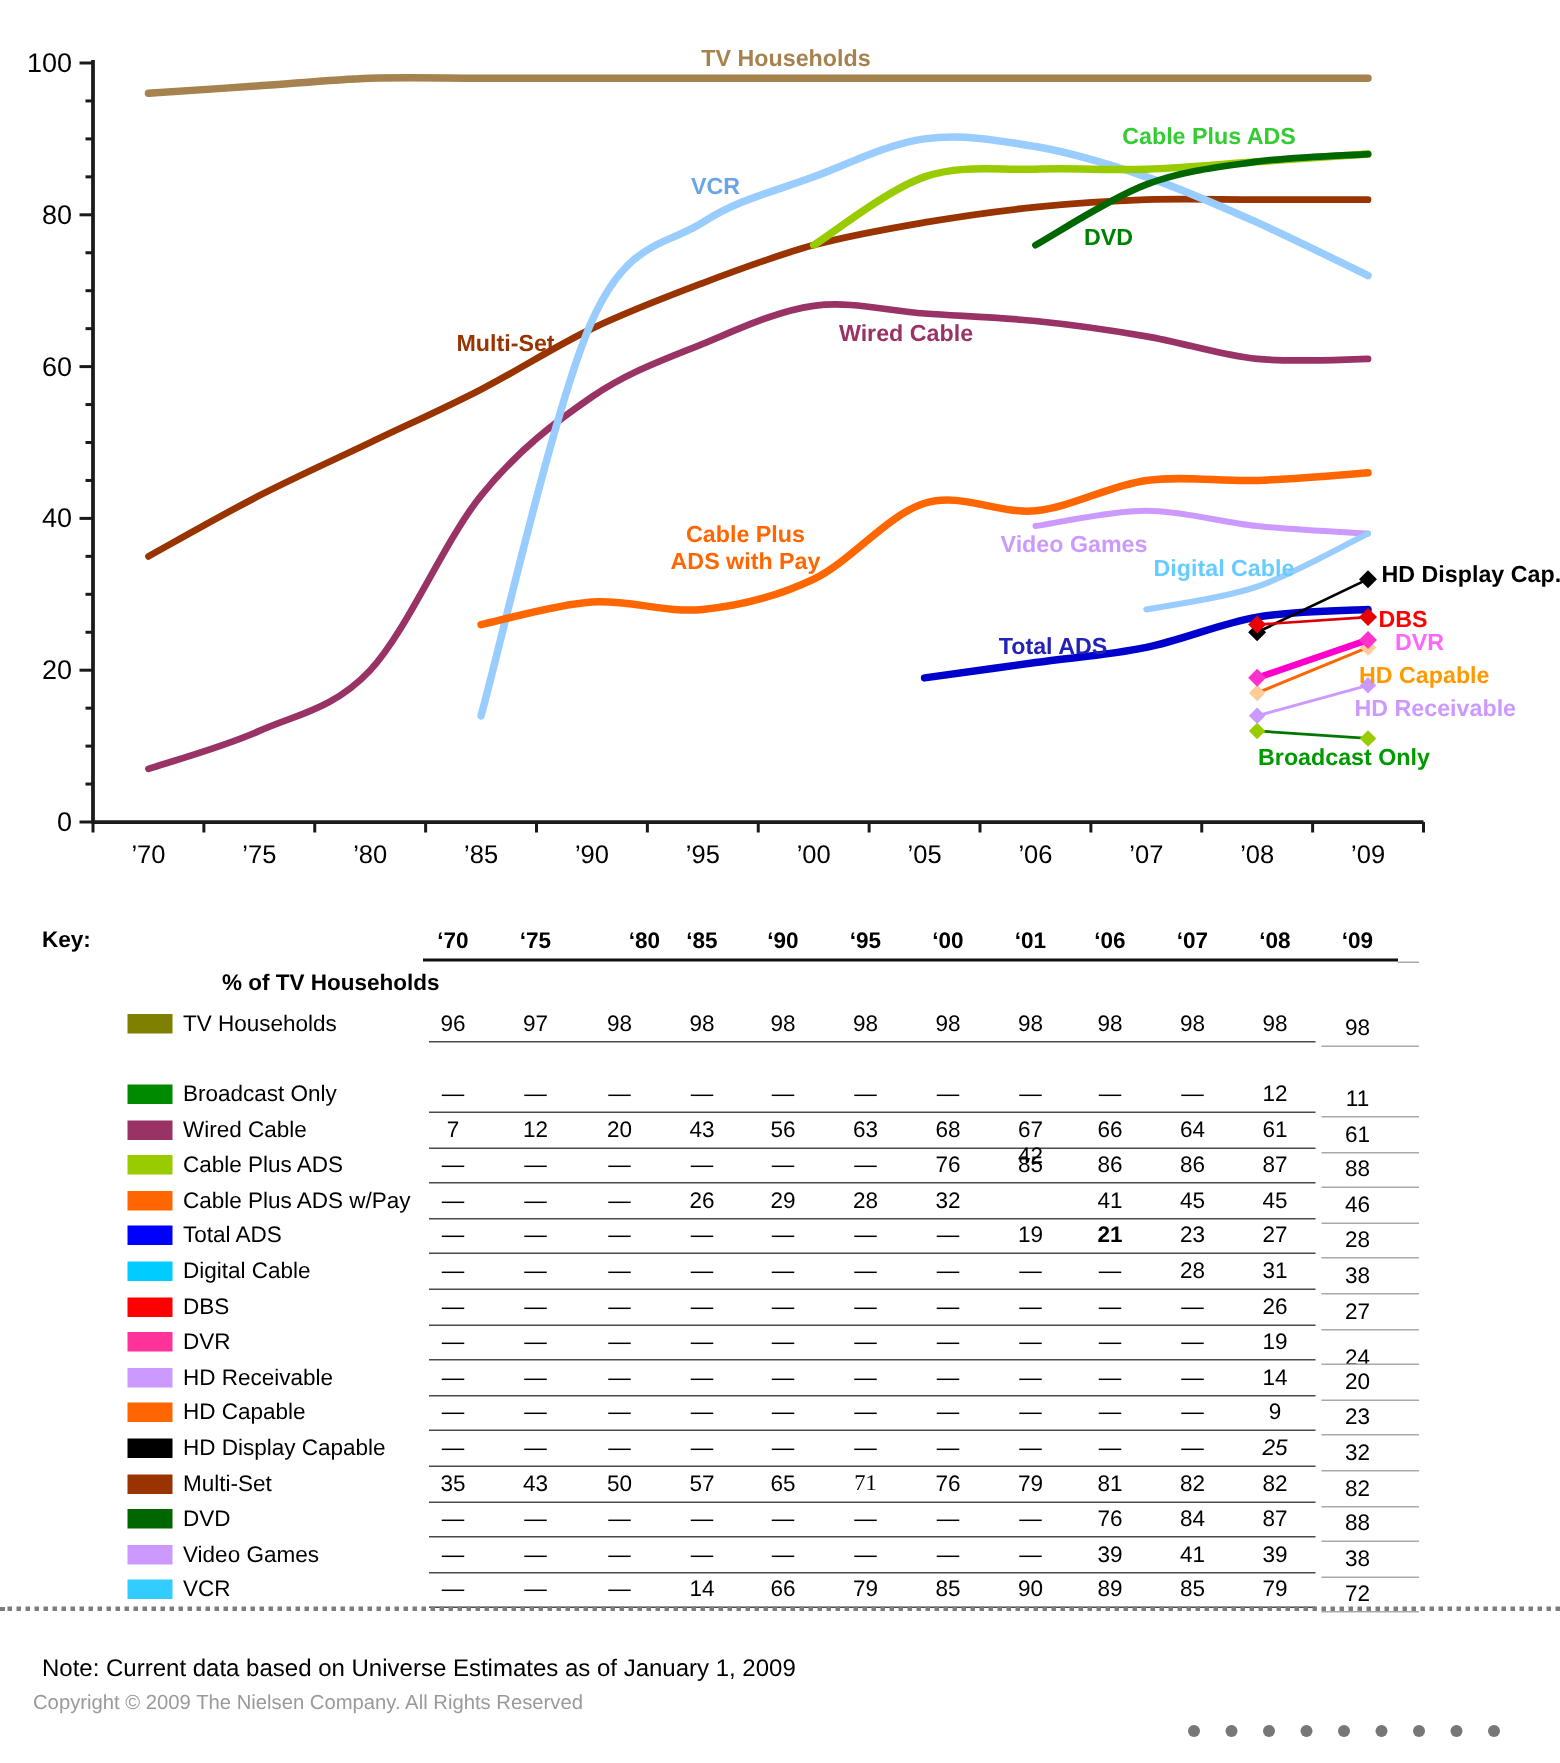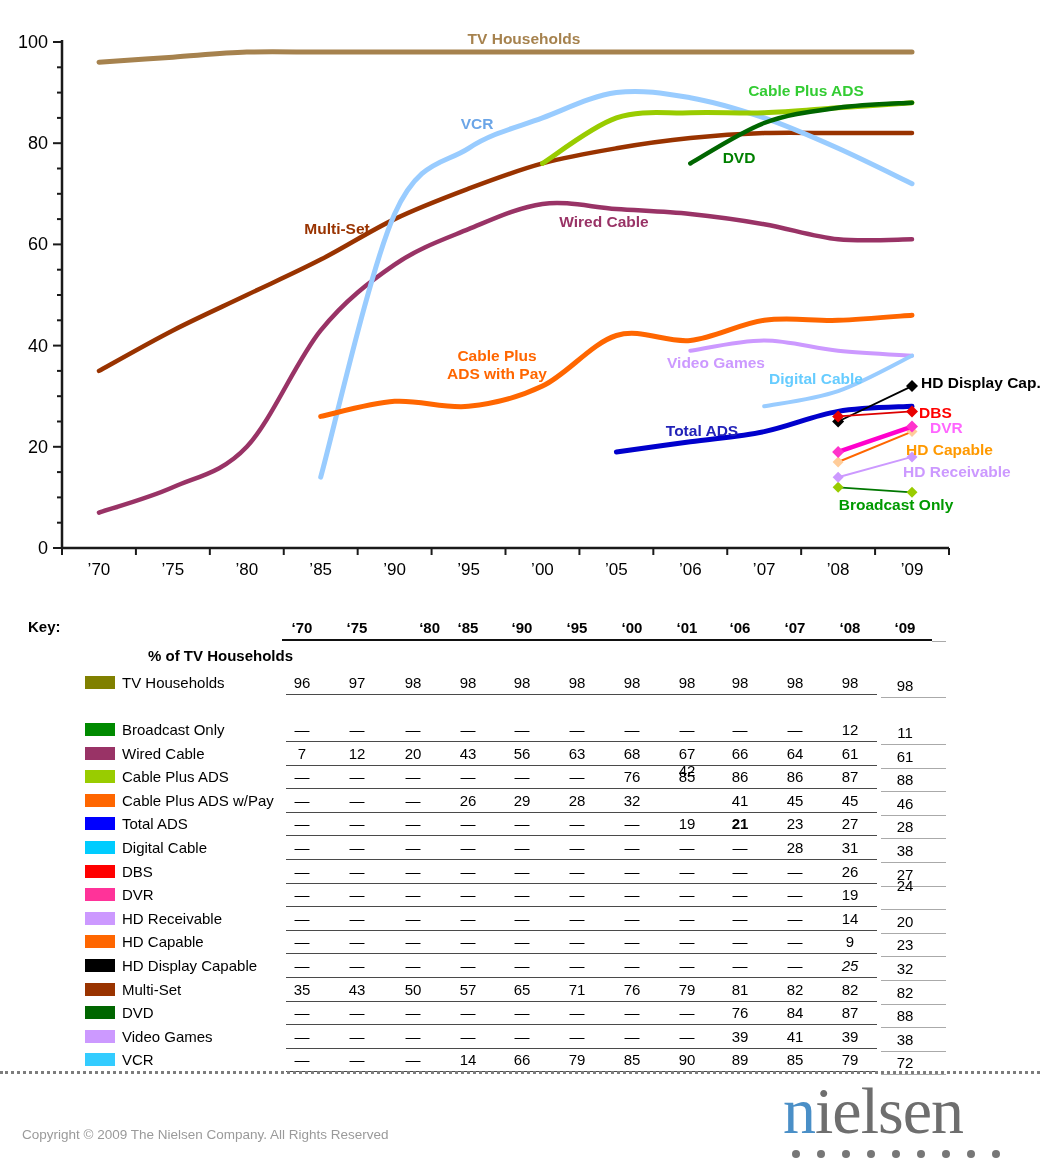--- a/index.html
+++ b/index.html
@@ -283,21 +283,21 @@
       <div class="cell-val" style="left:330px;top:886.2px;">—</div>
       <div class="cell-val" style="left:386px;top:886.2px;">—</div>
       <div class="cell-val" style="left:441px;top:886.2px;">—</div>
       <div class="cell-val" style="left:495px;top:886.2px;">—</div>
       <div class="cell-val" style="left:550px;top:886.2px;">—</div>
       <div class="cell-val" style="left:605px;top:886.2px;">—</div>
       <div class="cell-val" style="left:660px;top:886.2px;">—</div>
       <div class="cell-val" style="left:713px;top:886.2px;">—</div>
       <div class="cell-val" style="left:768px;top:886.2px;">—</div>
       <div class="cell-val" style="left:823px;top:886.2px;">19</div>
-      <div class="cell-val" style="left:878px;top:877px;">24</div>
+      <div class="cell-val" style="left:878px;top:897px;">24</div>
       <div class="rule-dark" style="left:286px;top:906.2px;width:591px;"></div>
       <div class="rule-light" style="left:881px;top:909.2px;width:65px;"></div>
       <div class="row-swatch" style="left:85px;top:911.8px;background:#CC99FF;"></div>
       <div class="row-label" style="left:122px;top:909.8px;">HD Receivable</div>
       <div class="cell-val" style="left:275px;top:909.8px;">—</div>
       <div class="cell-val" style="left:330px;top:909.8px;">—</div>
       <div class="cell-val" style="left:386px;top:909.8px;">—</div>
       <div class="cell-val" style="left:441px;top:909.8px;">—</div>
       <div class="cell-val" style="left:495px;top:909.8px;">—</div>
       <div class="cell-val" style="left:550px;top:909.8px;">—</div>
@@ -341,21 +341,21 @@
       <div class="cell-val" style="left:878px;top:960.0px;">32</div>
       <div class="rule-dark" style="left:286px;top:977.0px;width:591px;"></div>
       <div class="rule-light" style="left:881px;top:980.0px;width:65px;"></div>
       <div class="row-swatch" style="left:85px;top:982.6px;background:#993300;"></div>
       <div class="row-label" style="left:122px;top:980.6px;">Multi-Set</div>
       <div class="cell-val" style="left:275px;top:980.6px;">35</div>
       <div class="cell-val" style="left:330px;top:980.6px;">43</div>
       <div class="cell-val" style="left:386px;top:980.6px;">50</div>
       <div class="cell-val" style="left:441px;top:980.6px;">57</div>
       <div class="cell-val" style="left:495px;top:980.6px;">65</div>
-      <div class="cell-val" style="left:550px;top:980.6px;">71</div>
+      <div class="cell-val" style="left:550px;top:980.6px;font-family:Liberation Serif, serif;">71</div>
       <div class="cell-val" style="left:605px;top:980.6px;">76</div>
       <div class="cell-val" style="left:660px;top:980.6px;">79</div>
       <div class="cell-val" style="left:713px;top:980.6px;">81</div>
       <div class="cell-val" style="left:768px;top:980.6px;">82</div>
       <div class="cell-val" style="left:823px;top:980.6px;">82</div>
       <div class="cell-val" style="left:878px;top:983.6px;">82</div>
       <div class="rule-dark" style="left:286px;top:1000.6px;width:591px;"></div>
       <div class="rule-light" style="left:881px;top:1003.6px;width:65px;"></div>
       <div class="row-swatch" style="left:85px;top:1006.2px;background:#006600;"></div>
       <div class="row-label" style="left:122px;top:1004.2px;">DVD</div>
@@ -402,23 +402,23 @@
       <div class="cell-val" style="left:713px;top:1051.4px;">89</div>
       <div class="cell-val" style="left:768px;top:1051.4px;">85</div>
       <div class="cell-val" style="left:823px;top:1051.4px;">79</div>
       <div class="cell-val" style="left:878px;top:1054.4px;">72</div>
       <div class="rule-dark" style="left:286px;top:1071.4px;width:591px;"></div>
       <div class="rule-light" style="left:881px;top:1074.4px;width:65px;"></div>
     </div>
 
   <div class="dotted-sep"></div>
 
+  <div class="note-line">Note:  Current data based on Universe Estimates as of January 1, 2009</div>
   <div class="copyright-line">Copyright © 2009 The Nielsen Company. All Rights Reserved</div>
 
-  <div class="logo"><span class="n-blue">n</span><span>ielsen</span></div>
   <div class="logo-dots">
       <i></i>
       <i></i>
       <i></i>
       <i></i>
       <i></i>
       <i></i>
       <i></i>
       <i></i>
       <i></i>

